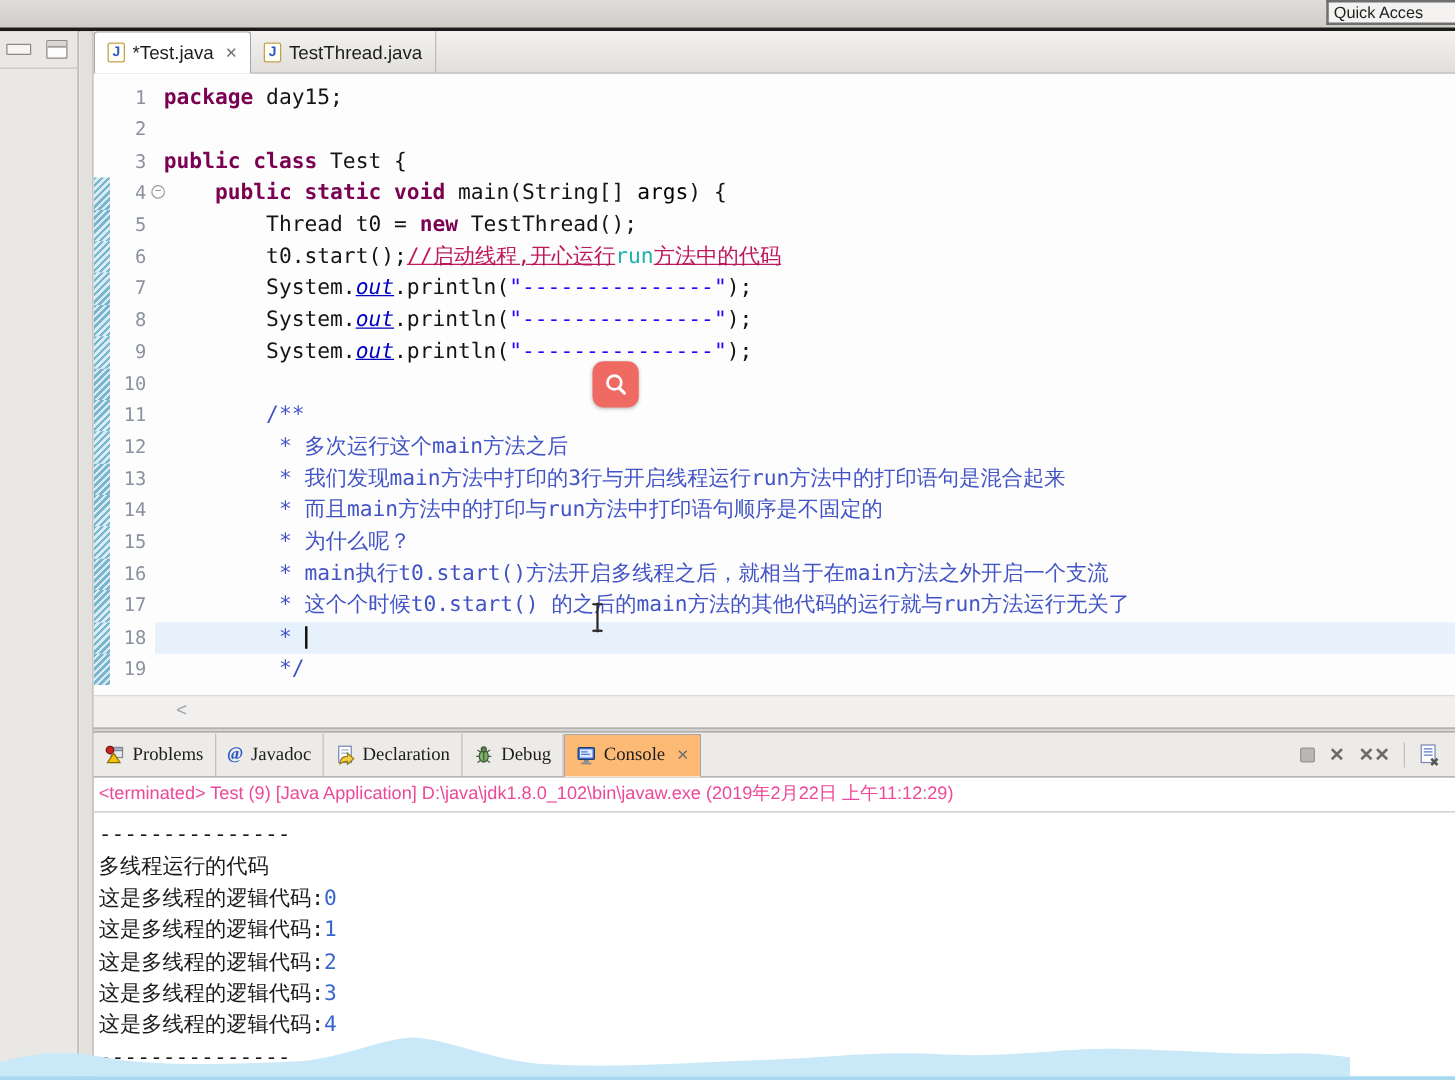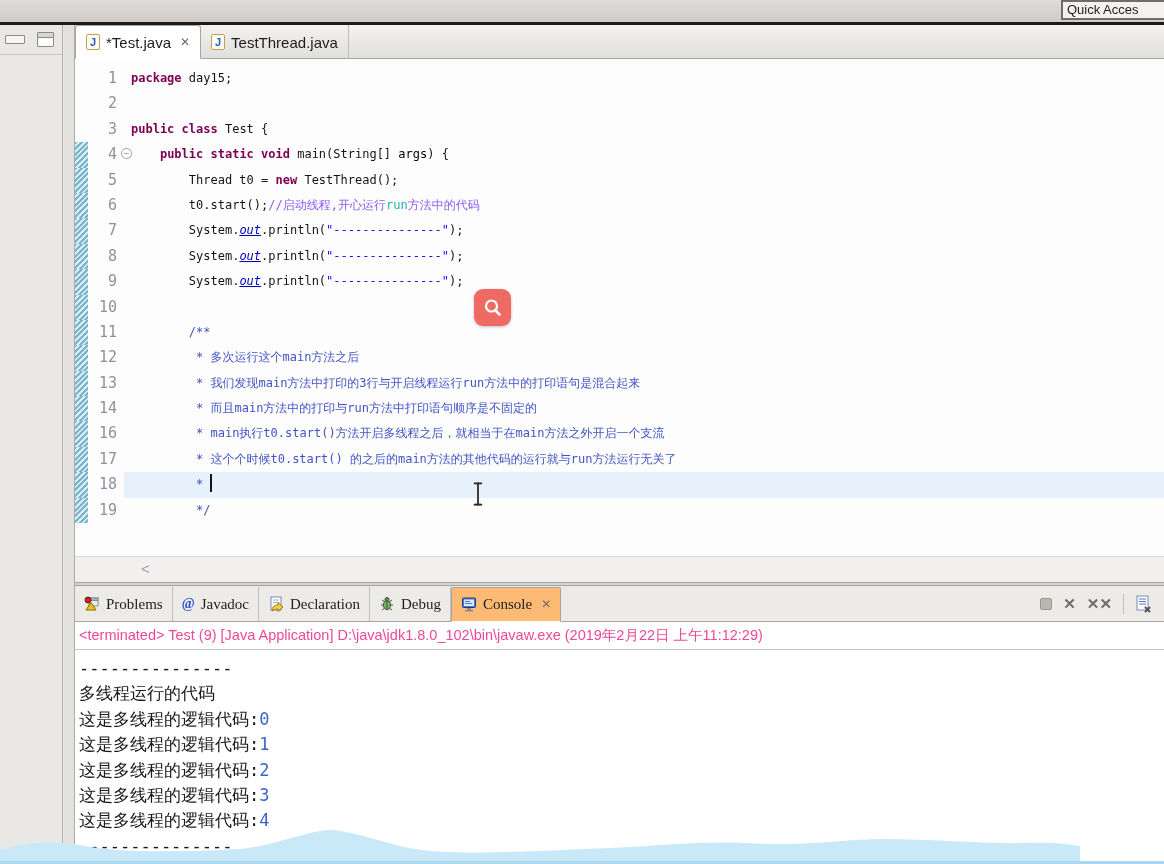--- a/index.html
+++ b/index.html
@@ -39,28 +39,28 @@
   .tclose { color:#6f6d6a; font-size:12px; margin-left:3px; }
 
   .codewrap { position:relative; height:497px; padding-top:7px; overflow:hidden; background:#fdfdfd; }
   .code-row { display:flex; height:25.4px; line-height:25.4px; }
   .rg { width:13px; flex:none; }
   .rg.on { background:repeating-linear-gradient(135deg,#7ab5ce 0 2px,#d9ecf3 2px 4px); }
   .ln { width:36px; flex:none; text-align:right; padding-right:7px; position:relative;
         font-family:"DejaVu Sans Mono",monospace; font-size:15px; color:#8b929e; }
   .fold { position:absolute; right:-8px; top:6px; width:11px; height:11px; border:1px solid #9aa0a8;
           border-radius:50%; background:#fff; color:#8a8f98; font-size:9px; line-height:9px; text-align:center; }
-  .ct { flex:1; font-family:"DejaVu Sans Mono",monospace; font-size:12px; white-space:pre;
+  .ct { flex:1; font-family:"DejaVu Sans Mono",monospace; font-size:17px; white-space:pre;
         padding-left:7px; color:#111; }
   .code-row.cur .ct { background:#e7f1fb; }
   .caret { display:inline-block; width:2px; height:18px; background:#151515; vertical-align:-4px; }
   .kw   { color:#7b0052; font-weight:bold; }
   .pl   { color:#141414; }
   .str  { color:#2a00ff; }
-  .cmt  { color:#8b5cf6; }
+  .cmt  { color:#be185d;text-decoration:underline; }
   .cmt2 { color:#1fb0ae; }
   .field{ color:#0000c0; font-style:italic;text-decoration:underline; }
   .doc  { color:#4254c5; }
   .param{ color:#000000; }
   .hstrip { position:absolute; left:0; right:0; bottom:0; height:26px; background:#f1f0ee;
             border-top:1px solid #dbd9d5; color:#9aa0a8; font-size:15px; line-height:24px; padding-left:66px; }
 
   
   .hsash { position:absolute; left:75px; right:0; top:582px; height:4px; background:#d6d4d0;
            border-top:1px solid #a7a5a1; border-bottom:1px solid #a7a5a1; }
@@ -188,20 +188,25 @@
           <span class="ln">13</span>
           <span class="ct"><span class="doc">         * 我们发现main方法中打印的3行与开启线程运行run方法中的打印语句是混合起来</span></span>
         </div>
         <div class="code-row">
           <span class="rg on"></span>
           <span class="ln">14</span>
           <span class="ct"><span class="doc">         * 而且main方法中的打印与run方法中打印语句顺序是不固定的</span></span>
         </div>
         <div class="code-row">
           <span class="rg on"></span>
+          <span class="ln">15</span>
+          <span class="ct"><span class="doc">         * 为什么呢？</span></span>
+        </div>
+        <div class="code-row">
+          <span class="rg on"></span>
           <span class="ln">16</span>
           <span class="ct"><span class="doc">         * main执行t0.start()方法开启多线程之后，就相当于在main方法之外开启一个支流</span></span>
         </div>
         <div class="code-row">
           <span class="rg on"></span>
           <span class="ln">17</span>
           <span class="ct"><span class="doc">         * 这个个时候t0.start() 的之后的main方法的其他代码的运行就与run方法运行无关了</span></span>
         </div>
         <div class="code-row cur">
           <span class="rg on"></span>

